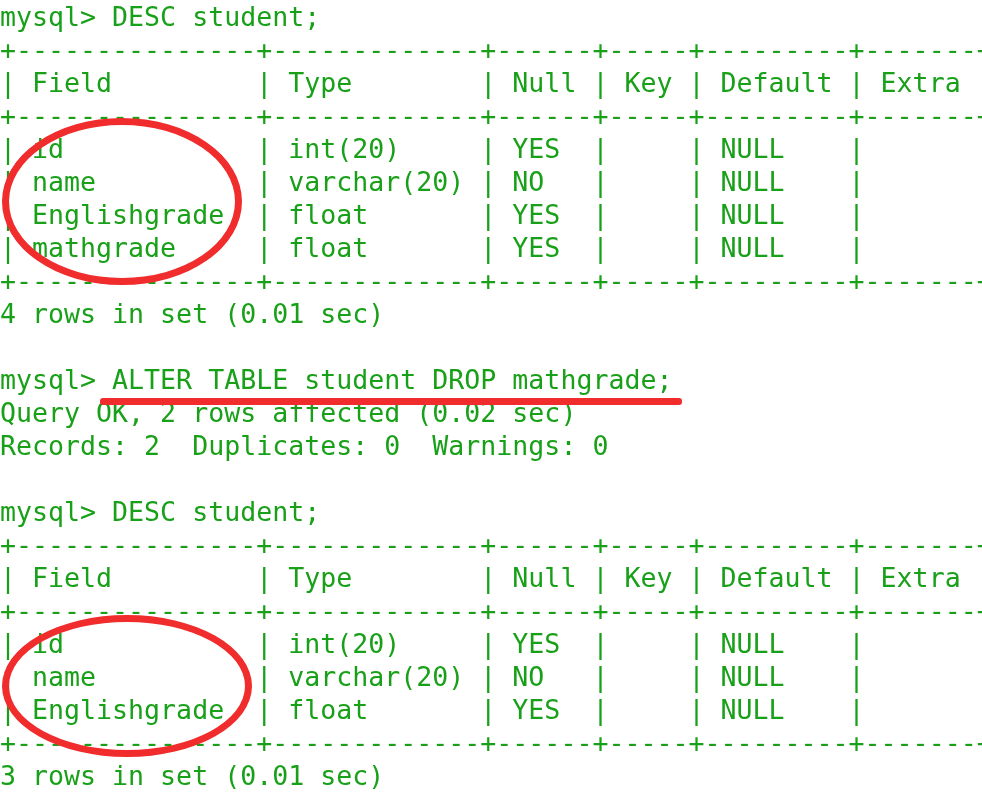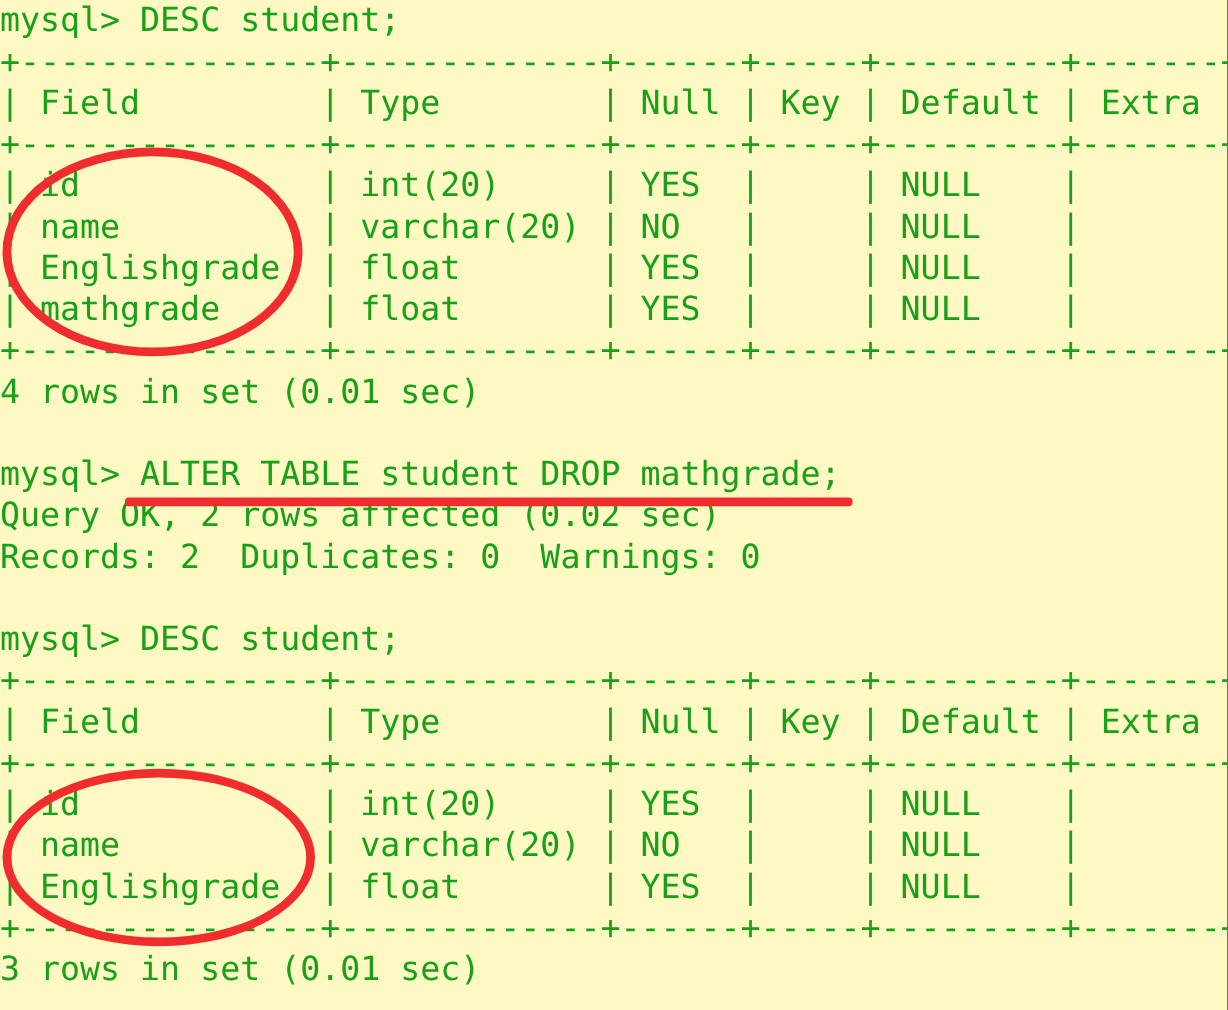--- a/index.html
+++ b/index.html
@@ -51,21 +51,21 @@
   }
   .underline-mark {
     position: absolute;
     background: #f02c2c;
     border-radius: 3px;
   }
 </style>
 </head>
 <body>
 
-<div id="terminal" style="background: #fef9c3;">
+<div id="terminal" style="background: #ffffff;">
 
   <pre id="console-output" style="color: rgb(24, 160, 24);"><span class="line">mysql&gt; DESC student;</span><span class="line">+---------------+-------------+------+-----+---------+-------+</span><span class="line">| Field         | Type        | Null | Key | Default | Extra |</span><span class="line">+---------------+-------------+------+-----+---------+-------+</span><span class="line">| id            | int(20)     | YES  |     | NULL    |       |</span><span class="line">| name          | varchar(20) | NO   |     | NULL    |       |</span><span class="line">| Englishgrade  | float       | YES  |     | NULL    |       |</span><span class="line">| mathgrade     | float       | YES  |     | NULL    |       |</span><span class="line">+---------------+-------------+------+-----+---------+-------+</span><span class="line">4 rows in set (0.01 sec)</span><span class="line"></span><span class="line">mysql&gt; ALTER TABLE student DROP mathgrade;</span><span class="line">Query OK, 2 rows affected (0.02 sec)</span><span class="line">Records: 2  Duplicates: 0  Warnings: 0</span><span class="line"></span><span class="line">mysql&gt; DESC student;</span><span class="line">+---------------+-------------+------+-----+---------+-------+</span><span class="line">| Field         | Type        | Null | Key | Default | Extra |</span><span class="line">+---------------+-------------+------+-----+---------+-------+</span><span class="line">| id            | int(20)     | YES  |     | NULL    |       |</span><span class="line">| name          | varchar(20) | NO   |     | NULL    |       |</span><span class="line">| Englishgrade  | float       | YES  |     | NULL    |       |</span><span class="line">+---------------+-------------+------+-----+---------+-------+</span><span class="line">3 rows in set (0.01 sec)</span></pre>
 
   <div class="annotation-layer">
     <div class="ellipse-mark" style="left: 2px; top: 118px; width: 240px; height: 167px; border-color: rgb(240, 44, 44);"></div>
     <div class="underline-mark" style="left: 100px; top: 398px; width: 582px; height: 7px; background: rgb(240, 44, 44);"></div>
     <div class="ellipse-mark" style="left: 2px; top: 615px; width: 250px; height: 142px; border-color: rgb(240, 44, 44);"></div>
   </div>
 
 </div>

